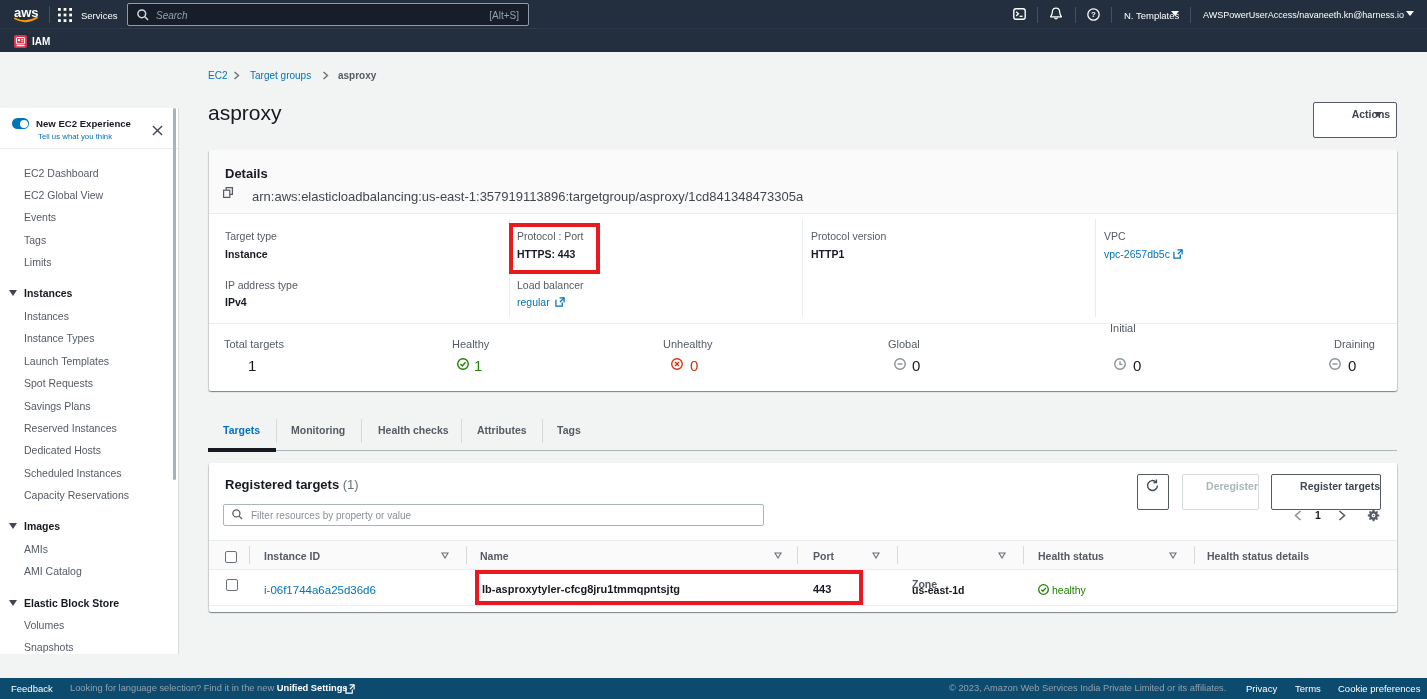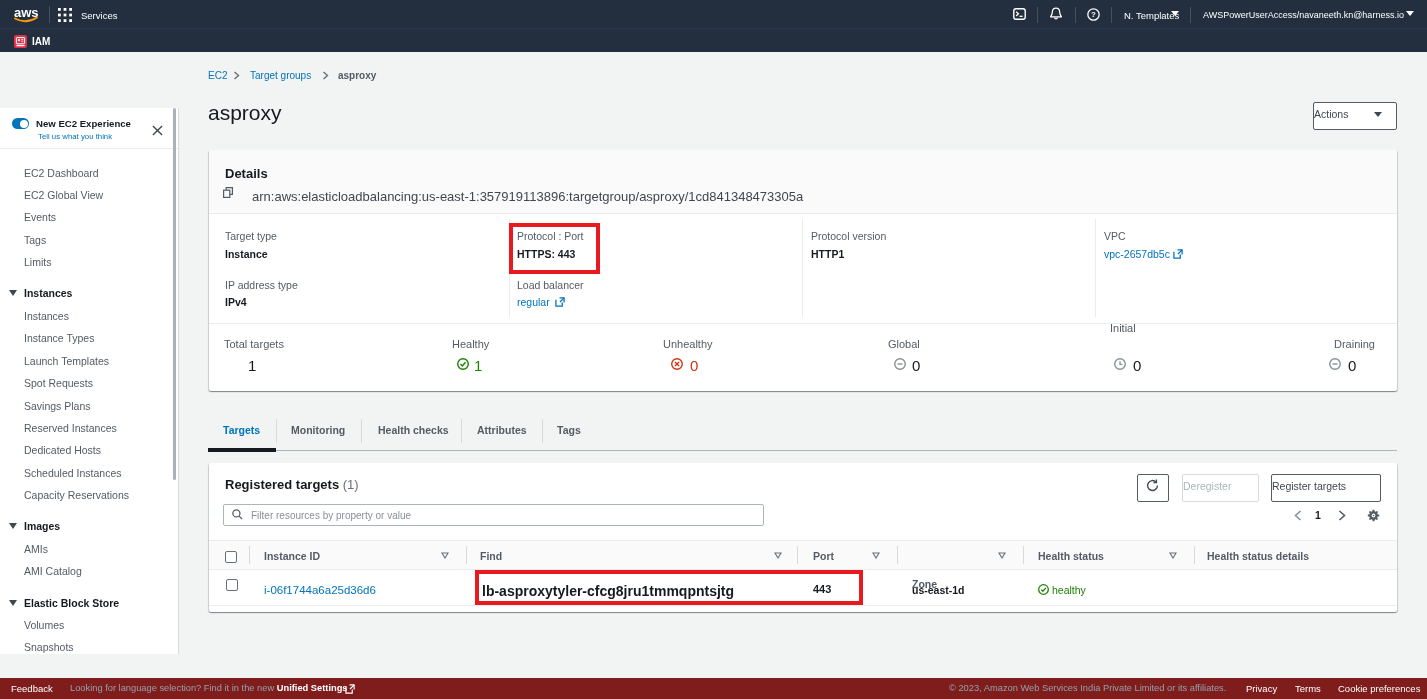--- a/index.html
+++ b/index.html
@@ -18,31 +18,31 @@
 
   
   #sidebar { position:absolute; left:0; top:108px; width:179px; height:546px; background:#ffffff; border-right:1px solid #d5dbdb; }
   #sidebar .divider { position:absolute; left:0; top:40px; width:100%; height:1px; background:#eaeded; }
   #sb-scroll { position:absolute; left:173px; top:0px; width:3px; height:372px; background:#a9b2ba; border-radius:2px; }
   .mi { position:absolute; left:24px; font-size:10.5px; color:#545b64; white-space:nowrap; }
   .mi.hdr { color:#16191f; font-weight:bold; }
   .mi.hdr .ar { position:absolute; left:-15px; top:3px; width:0; height:0; border-left:4.5px solid transparent; border-right:4.5px solid transparent; border-top:6px solid #414750; }
 
   
-  #footer { position:absolute; left:0; top:678px; width:1427px; height:21px; background:#7f1d1d; font-size:9.5px; }
+  #footer { position:absolute; left:0; top:678px; width:1427px; height:21px; background:#0c4a6e; font-size:9.5px; }
   #footer span { position:absolute; top:5px; white-space:nowrap; }
 
   
   .card { position:absolute; background:#fff; border-radius:2px; box-shadow:0 1px 1px 0 rgba(0,28,36,.3), 1px 1px 1px 0 rgba(0,28,36,.15), -1px 1px 1px 0 rgba(0,28,36,.15); }
   .lbl { font-size:10.5px; color:#545b64; white-space:nowrap; }
   .val { font-size:10.5px; color:#16191f; font-weight:bold; white-space:nowrap; }
   .slbl { font-size:11px; color:#545b64; white-space:nowrap; }
   .snum { font-size:15px; color:#16191f; white-space:nowrap; }
   a.lnk { color:#0073bb; text-decoration:none; }
-  .btn { position:absolute; height:28px; background:#fff; border:1px solid #545b64; border-radius:2px; font-weight:normal; font-size:10.5px; color:#414750; text-align:left; }
+  .btn { position:absolute; height:36px; background:#fff; border:1px solid #545b64; border-radius:2px; font-weight:bold; font-size:10.5px; color:#414750; text-align:right; }
   .thd { position:absolute; font-size:10.5px; font-weight:bold; color:#545b64; white-space:nowrap; }
   .vline { position:absolute; width:1px; background:#d5dbdb; }
   .hline { position:absolute; height:1px; background:#eaeded; }
   .redbox { position:absolute; border:4px solid #e8191f; }
   .cb { position:absolute; width:12px; height:12px; border:1px solid #687078; border-radius:2px; background:#fff; }
 </style>
 </head>
 <body>
 
 <div id="topnav">
@@ -58,20 +58,28 @@
         <rect x="12" y="0" width="3" height="3"></rect>
       <rect x="0" y="6" width="3" height="3"></rect>
         <rect x="6" y="6" width="3" height="3"></rect>
         <rect x="12" y="6" width="3" height="3"></rect>
       <rect x="0" y="12" width="3" height="3"></rect>
         <rect x="6" y="12" width="3" height="3"></rect>
         <rect x="12" y="12" width="3" height="3"></rect>
     </g>
   </svg>
   <div class="navtext" style="left:81px;top:10px">Services</div>
+  <div id="searchbox">
+    <svg class="abs" style="left:9px;top:5px" width="12" height="12" viewBox="0 0 13 13">
+      <circle cx="5.2" cy="5.2" r="4.2" stroke="#d5dbdb" stroke-width="1.6" fill="none"></circle>
+      <line x1="8.5" y1="8.5" x2="12" y2="12" stroke="#d5dbdb" stroke-width="1.6"></line>
+    </svg>
+    <span class="ph">Search</span>
+    <span class="alt">[Alt+S]</span>
+  </div>
 
   <svg class="abs" style="left:1013px;top:8px" width="13" height="12" viewBox="0 0 14 13">
     <rect x="0.8" y="0.8" width="12.4" height="11.4" rx="2.4" stroke="#fff" stroke-width="1.5" fill="none"></rect>
     <path d="M3.4 4 L5.8 6.3 L3.4 8.6" stroke="#fff" stroke-width="1.4" fill="none"></path>
     <line x1="7" y1="9" x2="10.4" y2="9" stroke="#fff" stroke-width="1.4"></line>
   </svg>
   <div class="navsep" style="left:1037px;top:7px;height:16px"></div>
 
   <svg class="abs" style="left:1049px;top:7px" width="14" height="14" viewBox="0 0 15 15">
     <path d="M7.5 1.2 C 5 1.2 3.7 3.2 3.6 5.2 C3.5 7.4 2.8 9 1.7 10.6 L13.3 10.6 C12.2 9 11.5 7.4 11.4 5.2 C11.3 3.2 10 1.2 7.5 1.2 Z" stroke="#fff" stroke-width="1.3" fill="none" stroke-linejoin="round"></path>
@@ -288,41 +296,41 @@
 <div class="vline" style="left:797px;top:546px;height:18px"></div>
 <div class="vline" style="left:897px;top:546px;height:18px"></div>
 <div class="vline" style="left:1023px;top:546px;height:18px"></div>
 <div class="vline" style="left:1194px;top:546px;height:18px"></div>
 
 <div class="cb" style="left:225px;top:551px"></div>
 <div class="thd" style="left:264px;top:550px">Instance ID</div>
 <svg class="abs" style="left:441px;top:552px" width="8" height="7" viewBox="0 0 8 7">
     <path d="M1 1 L7 1 L4 6 Z" stroke="#687078" stroke-width="1.1" fill="none"></path>
   </svg>
-<div class="thd" style="left:480px;top:550px">Find</div>
+<div class="thd" style="left:480px;top:550px">Name</div>
 <svg class="abs" style="left:774px;top:552px" width="8" height="7" viewBox="0 0 8 7">
     <path d="M1 1 L7 1 L4 6 Z" stroke="#687078" stroke-width="1.1" fill="none"></path>
   </svg>
 <div class="thd" style="left:813px;top:550px">Port</div>
 <svg class="abs" style="left:872px;top:552px" width="8" height="7" viewBox="0 0 8 7">
     <path d="M1 1 L7 1 L4 6 Z" stroke="#687078" stroke-width="1.1" fill="none"></path>
   </svg>
 <div class="thd" style="left:912px;top:578px">Zone</div>
 <svg class="abs" style="left:998px;top:552px" width="8" height="7" viewBox="0 0 8 7">
     <path d="M1 1 L7 1 L4 6 Z" stroke="#687078" stroke-width="1.1" fill="none"></path>
   </svg>
 <div class="thd" style="left:1038px;top:550px">Health status</div>
 <svg class="abs" style="left:1169px;top:552px" width="8" height="7" viewBox="0 0 8 7">
     <path d="M1 1 L7 1 L4 6 Z" stroke="#687078" stroke-width="1.1" fill="none"></path>
   </svg>
 <div class="thd" style="left:1207px;top:550px">Health status details</div>
 
 <div class="cb" style="left:226px;top:579px"></div>
 <div class="abs" style="left:264px;top:584px;font-size:11.5px"><a class="lnk">i-06f1744a6a25d36d6</a></div>
-<div class="abs val" style="left:482px;top:583px;font-size:14px">lb-asproxytyler-cfcg8jru1tmmqpntsjtg</div>
+<div class="abs val" style="left:482px;top:583px;font-size:11px">lb-asproxytyler-cfcg8jru1tmmqpntsjtg</div>
 <div class="abs val" style="left:813px;top:583px;font-size:11px">443</div>
 <div class="abs val" style="left:912px;top:584px">us-east-1d</div>
 <svg class="abs" style="left:1038px;top:584px" width="11" height="11" viewBox="0 0 13 13">
   <circle cx="6.5" cy="6.5" r="5.7" stroke="#1d8102" stroke-width="1.5" fill="none"></circle>
   <path d="M3.8 6.6 L5.8 8.6 L9.2 4.6" stroke="#1d8102" stroke-width="1.5" fill="none"></path>
 </svg>
 <div class="abs" style="left:1052px;top:584px;font-size:10.5px;color:#1d8102">healthy</div>
 
 <div class="redbox" style="left:475px;top:570px;width:388px;height:35px"></div>
 

